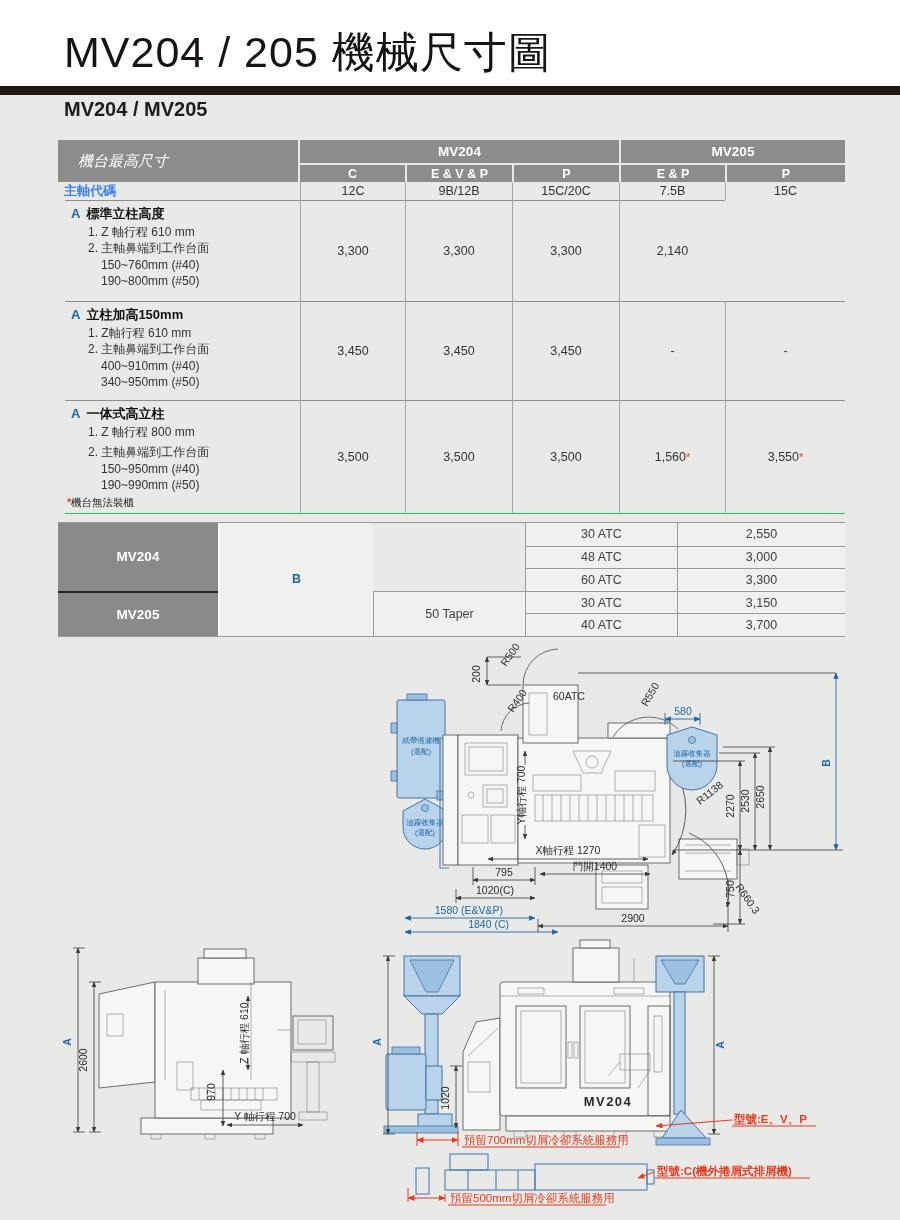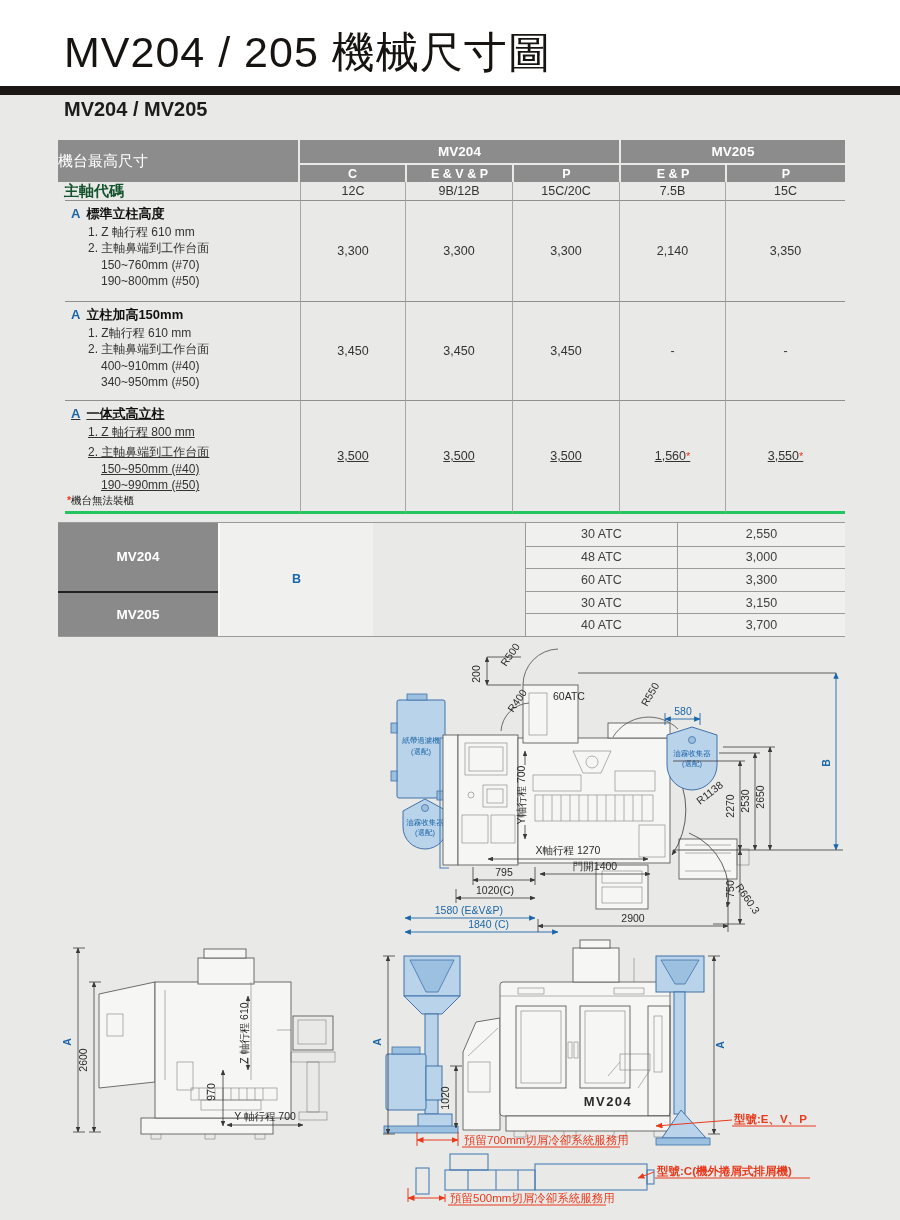--- a/index.html
+++ b/index.html
@@ -15,30 +15,30 @@
   .subtitle { position:absolute; left:64px; top:98px; font-size:20px; font-weight:bold; color:#1c1c1c; }
 
   
   .t1 {
     position:absolute; left:58px; top:140px; width:787px;
     display:grid;
     grid-template-columns:242px 105px 107px 107px 106px 120px;
     grid-template-rows:25px 17px 18px 101px 99px 114px;
   }
   .gray { background:#8c8c8c; color:#fff; display:flex; align-items:center; justify-content:center; }
-  .t1-corner { grid-column:1; grid-row:1/3; justify-content:flex-start; padding-left:0; font-size:15px; border-right:2px solid #e9eae7; }
+  .t1-corner { grid-column:1; grid-row:1/3; justify-content:flex-start; padding-left:20px; font-size:15px; border-right:2px solid #e9eae7;font-style:italic; }
   .t1-g204 { grid-column:2/5; grid-row:1; font-size:13.5px; font-weight:bold; border-bottom:2px solid #e9eae7; }
   .t1-g205 { grid-column:5/7; grid-row:1; font-size:13.5px; font-weight:bold; border-bottom:2px solid #e9eae7; border-left:2px solid #e9eae7; }
   .t1-sub { grid-row:2; font-size:12.5px; font-weight:bold; border-left:2px solid #e9eae7; }
   .t1-sub.first { border-left:none; }
   .cell { display:flex; align-items:center; justify-content:center; font-size:12.5px; color:#333; }
   .vline { border-left:1px solid #a6a6a6; }
   .sec-top { border-top:1px solid #8f8f8f; }
-  .sec-bottom { border-bottom:3px solid #22c55e;text-decoration:underline; }
-  .t1-spindle-label { grid-column:1; grid-row:3; display:flex; align-items:center; padding-left:6px; font-size:15px; font-weight:bold; color:#14532d; }
+  .sec-bottom { border-bottom:1px solid #22c55e; }
+  .t1-spindle-label { grid-column:1; grid-row:3; display:flex; align-items:center; padding-left:6px; font-size:13px; font-weight:bold; color:#3b82f6; }
   .sec-label { position:relative; padding:5px 4px 0 6px; font-size:12px; color:#333; line-height:16.5px;margin-left:7px; }
   .sec-title { font-size:13px; font-weight:bold; color:#111; margin-bottom:1px; }
   .marker { color:#1b66a8; font-weight:bold; margin-right:6px; }
   .ind1 { padding-left:17px; }
   .ind2 { padding-left:30px; }
   .star { color:#e8391d; font-size:11px; vertical-align:super; line-height:0; }
   .footnote { position:absolute; left:2px; bottom:3px; font-size:10.5px; color:#222; }
   .footnote .fstar { color:#e8391d; font-weight:bold; }
 
   
@@ -97,28 +97,27 @@
   <div class="cell vline" style="grid-column:2;grid-row:3">12C</div>
   <div class="cell vline" style="grid-column:3;grid-row:3">9B/12B</div>
   <div class="cell vline" style="grid-column:4;grid-row:3">15C/20C</div>
   <div class="cell vline" style="grid-column:5;grid-row:3">7.5B</div>
   <div class="cell vline" style="grid-column:6;grid-row:3">15C</div>
 
   <div class="sec-label sec-top" style="grid-column:1;grid-row:4">
     <div class="sec-title"><span class="marker">A</span><span>標準立柱高度</span></div>
     <div class="ind1">1. Z 軸行程 610 mm</div>
     <div class="ind1">2. 主軸鼻端到工作台面</div>
-    <div class="ind2">150~760mm (#70)</div>
+    <div class="ind2">150~760mm (#40)</div>
     <div class="ind2">190~800mm (#50)</div>
   </div>
   <div class="cell vline sec-top" style="grid-column:2;grid-row:4">3,300</div>
   <div class="cell vline sec-top" style="grid-column:3;grid-row:4">3,300</div>
   <div class="cell vline sec-top" style="grid-column:4;grid-row:4">3,300</div>
   <div class="cell vline sec-top" style="grid-column:5;grid-row:4">2,140</div>
-  <div class="cell vline sec-top" style="grid-column:6;grid-row:4">3,350</div>
 
   <div class="sec-label sec-top" style="grid-column:1;grid-row:5">
     <div class="sec-title"><span class="marker">A</span><span>立柱加高150mm</span></div>
     <div class="ind1">1. Z軸行程 610 mm</div>
     <div class="ind1">2. 主軸鼻端到工作台面</div>
     <div class="ind2">400~910mm (#40)</div>
     <div class="ind2">340~950mm (#50)</div>
   </div>
   <div class="cell vline sec-top" style="grid-column:2;grid-row:5">3,450</div>
   <div class="cell vline sec-top" style="grid-column:3;grid-row:5">3,450</div>
@@ -153,20 +152,21 @@
   <div class="cell vline sec-top sec-bottom" style="grid-column:6;grid-row:6">
       <span>3,550</span>
       <span class="star">*</span>
     </div>
 </div>
 
 <div class="t2">
   <div class="dark t2-204">MV204</div>
   <div class="dark t2-205">MV205</div>
   <div class="lite t2-b">B</div>
+  <div class="lite t2-t50">50 Taper</div>
   <div class="lite rc" style="grid-column:4;grid-row:1">30 ATC</div>
   <div class="lite rc" style="grid-column:5;grid-row:1">2,550</div>
   <div class="lite rc rt" style="grid-column:4;grid-row:2">48 ATC</div>
   <div class="lite rc rt" style="grid-column:5;grid-row:2">3,000</div>
   <div class="lite rc rt" style="grid-column:4;grid-row:3">60 ATC</div>
   <div class="lite rc rt" style="grid-column:5;grid-row:3">3,300</div>
   <div class="lite rc rt" style="grid-column:4;grid-row:4">30 ATC</div>
   <div class="lite rc rt" style="grid-column:5;grid-row:4">3,150</div>
   <div class="lite rc rt" style="grid-column:4;grid-row:5">40 ATC</div>
   <div class="lite rc rt" style="grid-column:5;grid-row:5">3,700</div>

